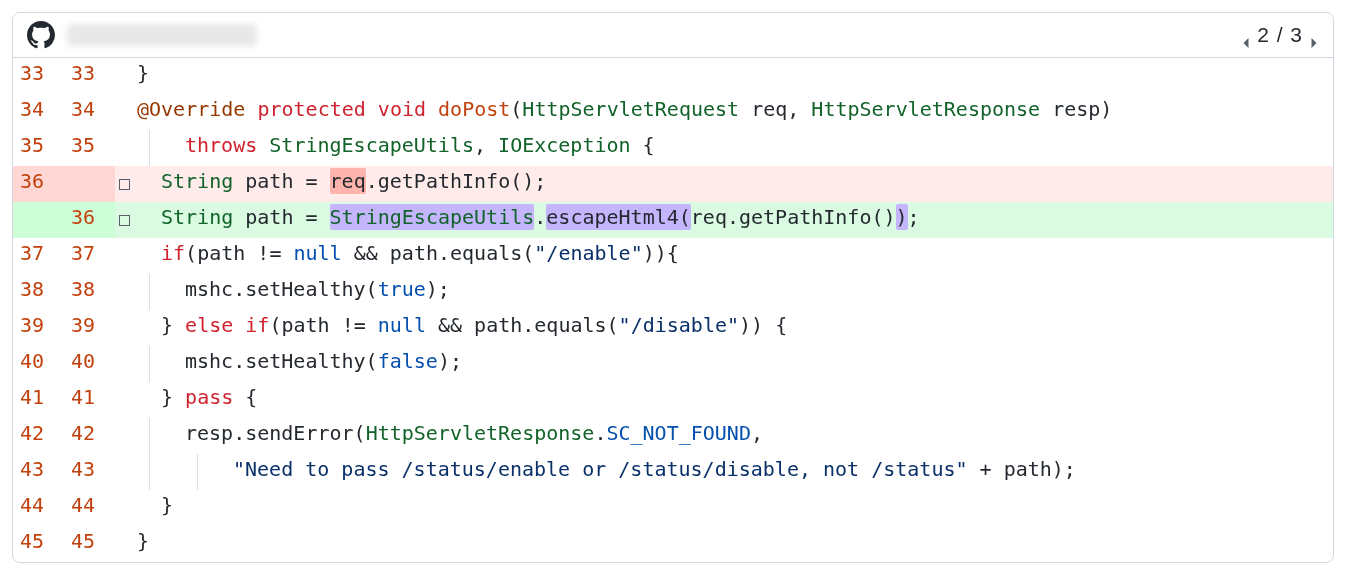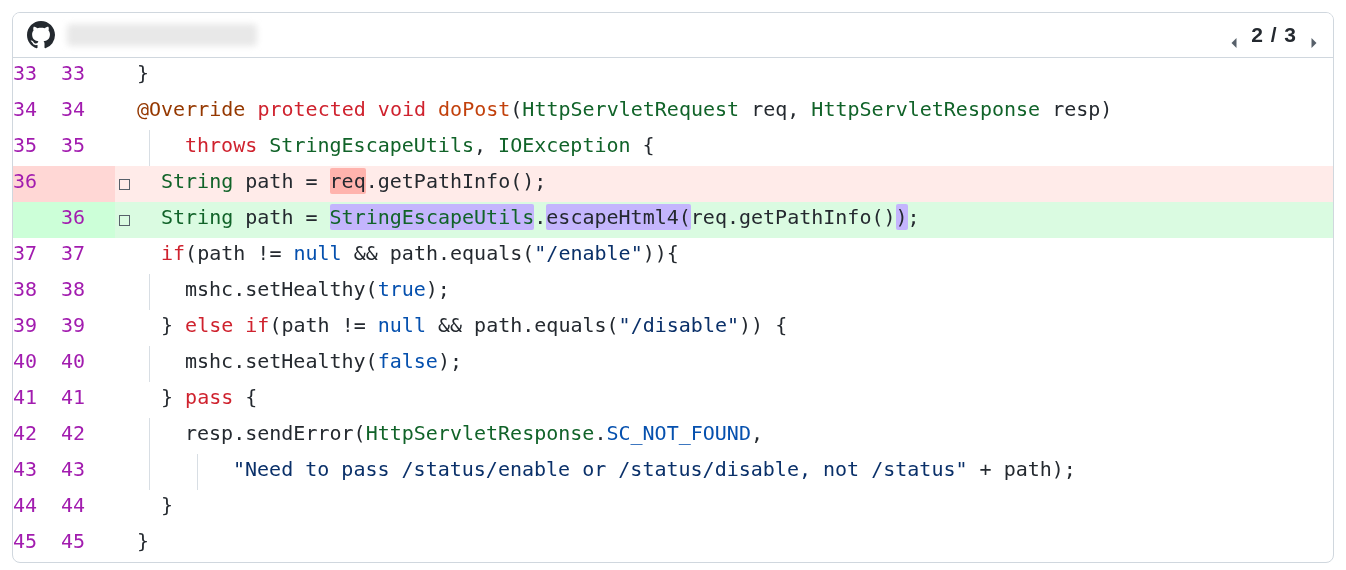--- a/index.html
+++ b/index.html
@@ -31,46 +31,45 @@
   .gh-icon { width: 28px; height: 28px; fill: #24292f; }
   .repo-placeholder {
     width: 190px; height: 22px;
     background: #e8e8e8;
     border-radius: 4px;
     filter: blur(3px);
   }
   .pager {
     display: flex;
     align-items: center;
-    gap: 12px;
+    gap: 6px;
     color: #57606a;
     font-size: 20px;
-    font-weight: bold;
   }
   .pager-arrow {
     width: 10px; height: 10px;
     display: inline-block;
   }
   .pager-arrow svg { width: 100%; height: 100%; fill: #57606a; }
   .pager-text { color: #24292f; font-size: 21px; letter-spacing: 1px; }
   .code-block {
     font-family: ui-monospace, SFMono-Regular, "SF Mono", Menlo, Consolas, monospace;
     font-size: 20px;
     line-height: 1.0;
   }
   .code-row {
     display: flex;
     align-items: stretch;
     min-height: 36px;
   }
   .ln {
     width: 48px;
-    text-align: left;
+    text-align: center;
     padding: 5px 10px 5px 0;
-    color: #a21caf;
+    color: #c2410c;
     user-select: none;
     flex-shrink: 0;
   }
   .ln2 { width: 54px; }
   .marker {
     width: 18px;
     display: flex;
     align-items: center;
     justify-content: center;
     flex-shrink: 0;

